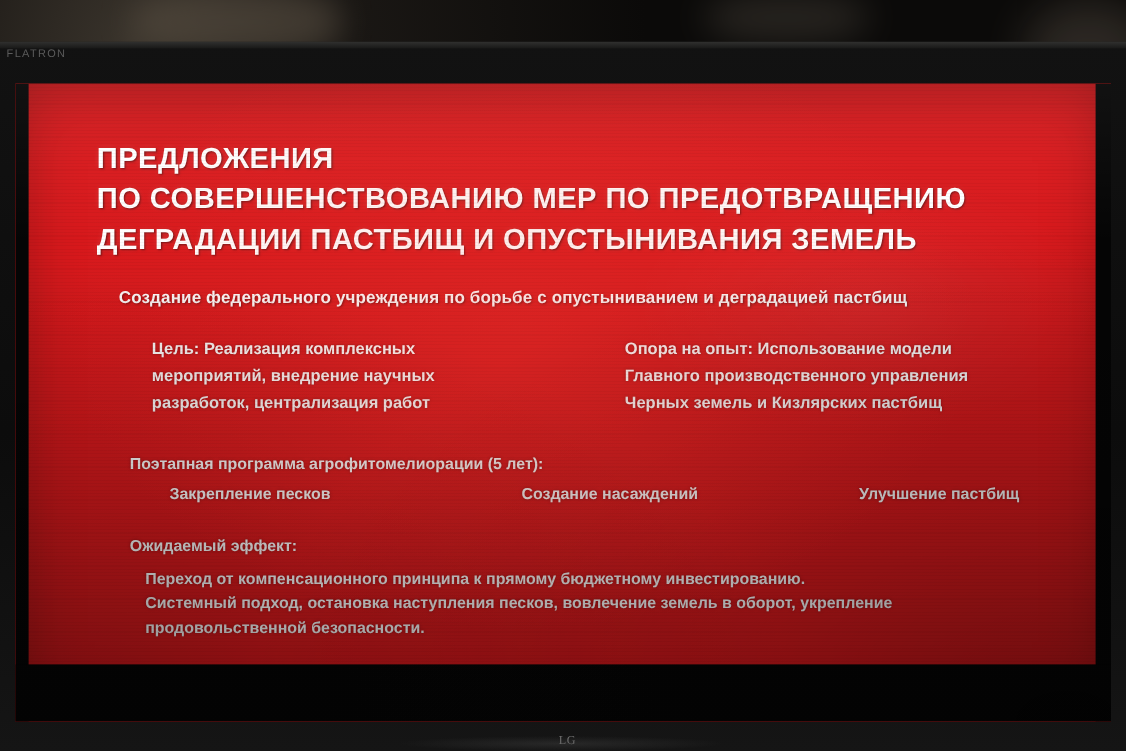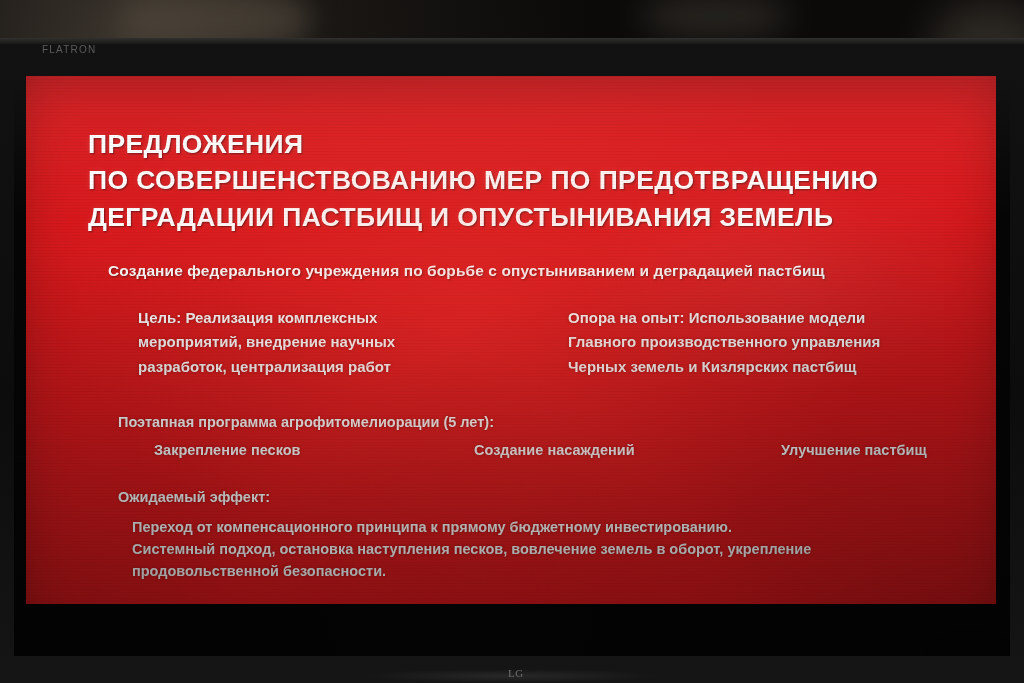--- a/index.html
+++ b/index.html
@@ -74,21 +74,20 @@
     background: linear-gradient(180deg, #3a3a38, #1b1b1a);
     opacity: .75;
   }
   .bezel-brand {
     position: absolute;
     left: 6px; top: 44px;
     font-size: 10px;
     letter-spacing: 1.2px;
     color: #5b5b5b;
     font-family: "Liberation Sans", sans-serif;
-    margin-left: 36px;
   }
   .bezel-logo {
     position: absolute;
     left: 508px; bottom: 4px;
     font-size: 11px;
     letter-spacing: .5px;
     color: #6e6e6e;
     font-family: "Liberation Serif", serif;
   }
   .stand-shadow {

